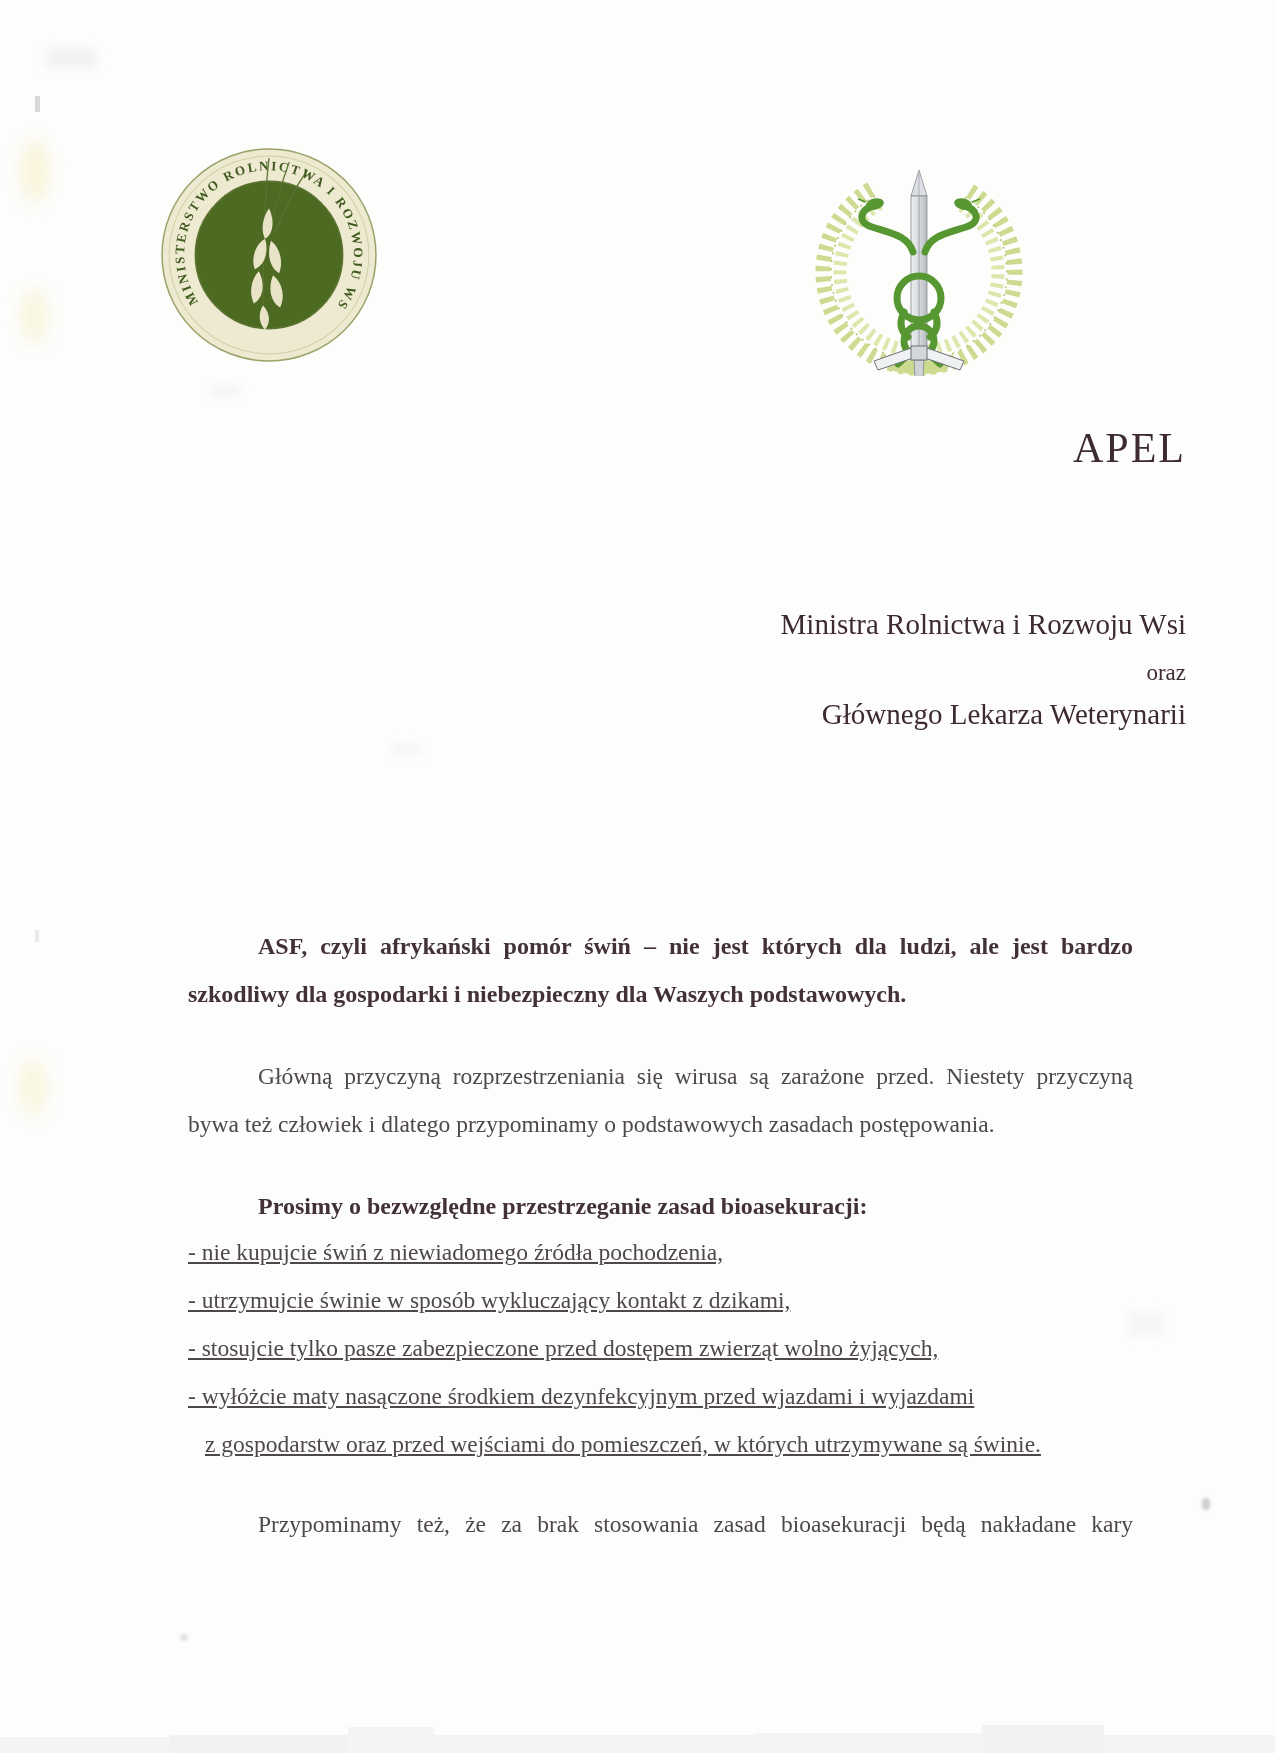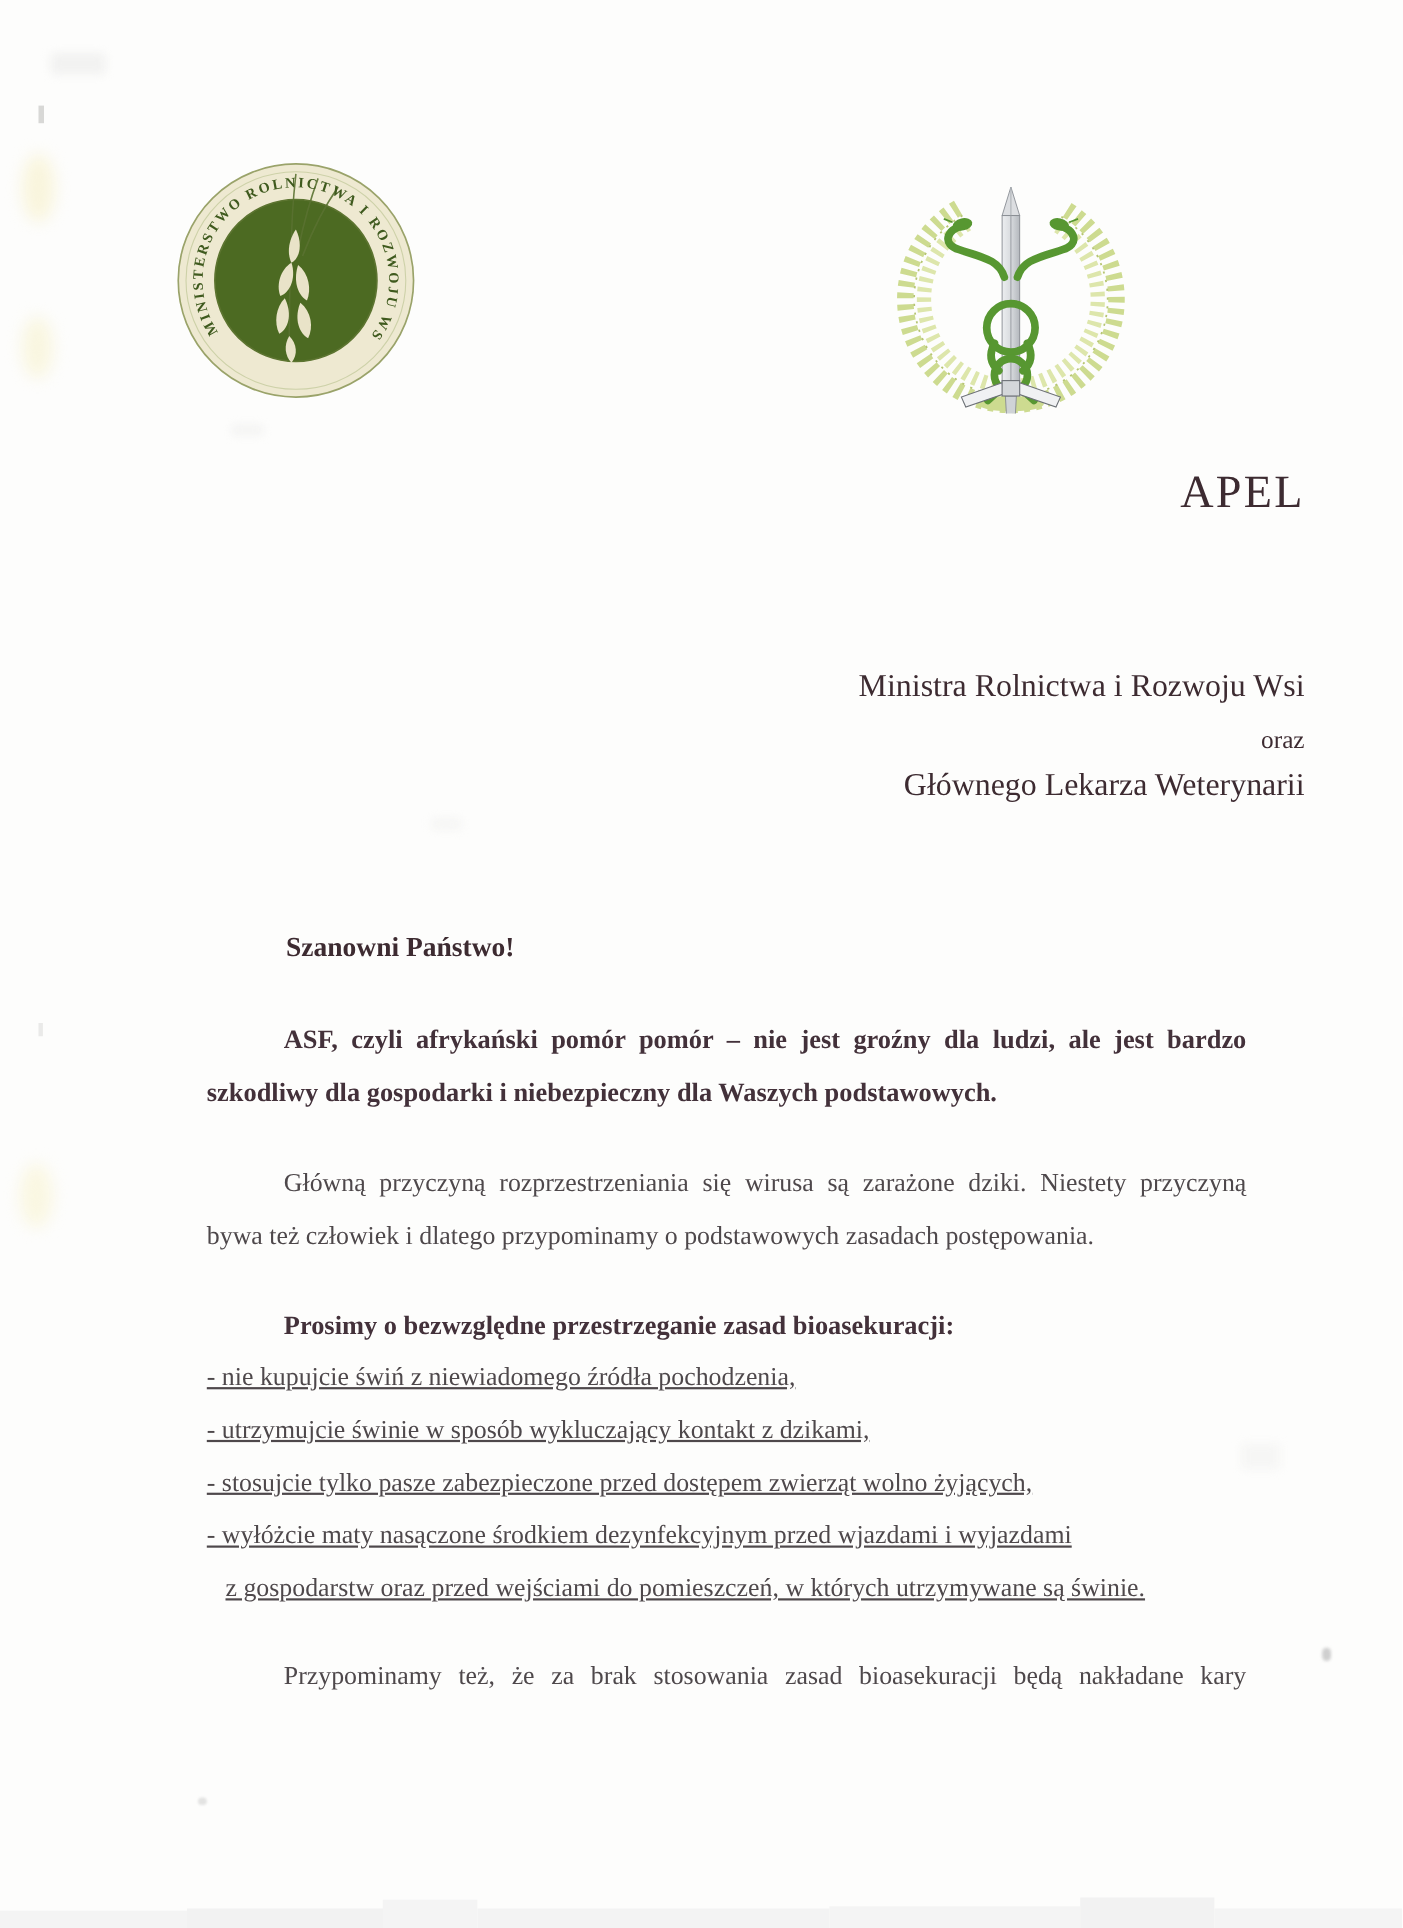--- a/index.html
+++ b/index.html
@@ -137,29 +137,28 @@
     <path d="M135 200 L172 213 L168 222 L133 210 Z" fill="#f0f1f3" stroke="#6d7177" stroke-width="1"></path>
     <rect x="119" y="198" width="16" height="14" fill="#d4d7da" stroke="#6d7177" stroke-width="1"></rect>
     <circle cx="127" cy="252" r="4" fill="#6aa53b"></circle>
   </svg>
 
   <div class="center-line doc-title">APEL</div>
   <div class="center-line sender-1">Ministra Rolnictwa i Rozwoju Wsi</div>
   <div class="center-line sender-oraz">oraz</div>
   <div class="center-line sender-2">Głównego Lekarza Weterynarii</div>
 
-  <div class="block salutation">Szanowni Państwo!</div>
 
   <div class="block para-asf">
-    <div class="line l-just l-indent">ASF, czyli afrykański pomór pomór – nie jest groźny dla ludzi, ale jest bardzo</div>
+    <div class="line l-just l-indent">ASF, czyli afrykański pomór świń – nie jest których dla ludzi, ale jest bardzo</div>
     <div class="line">szkodliwy dla gospodarki i niebezpieczny dla Waszych podstawowych.</div>
   </div>
 
   <div class="block para-cause">
-    <div class="line l-just l-indent">Główną przyczyną rozprzestrzeniania się wirusa są zarażone dziki. Niestety przyczyną</div>
+    <div class="line l-just l-indent">Główną przyczyną rozprzestrzeniania się wirusa są zarażone przed. Niestety przyczyną</div>
     <div class="line">bywa też człowiek i dlatego przypominamy o podstawowych zasadach postępowania.</div>
   </div>
 
   <div class="block rules-head">Prosimy o bezwzględne przestrzeganie zasad bioasekuracji:</div>
 
   <div class="block rules">
     <div class="line">- nie kupujcie świń z niewiadomego źródła pochodzenia,</div>
     <div class="line">- utrzymujcie świnie w sposób wykluczający kontakt z dzikami,</div>
     <div class="line">- stosujcie tylko pasze zabezpieczone przed dostępem zwierząt wolno żyjących,</div>
     <div class="line">- wyłóżcie maty nasączone środkiem dezynfekcyjnym przed wjazdami i wyjazdami</div>

